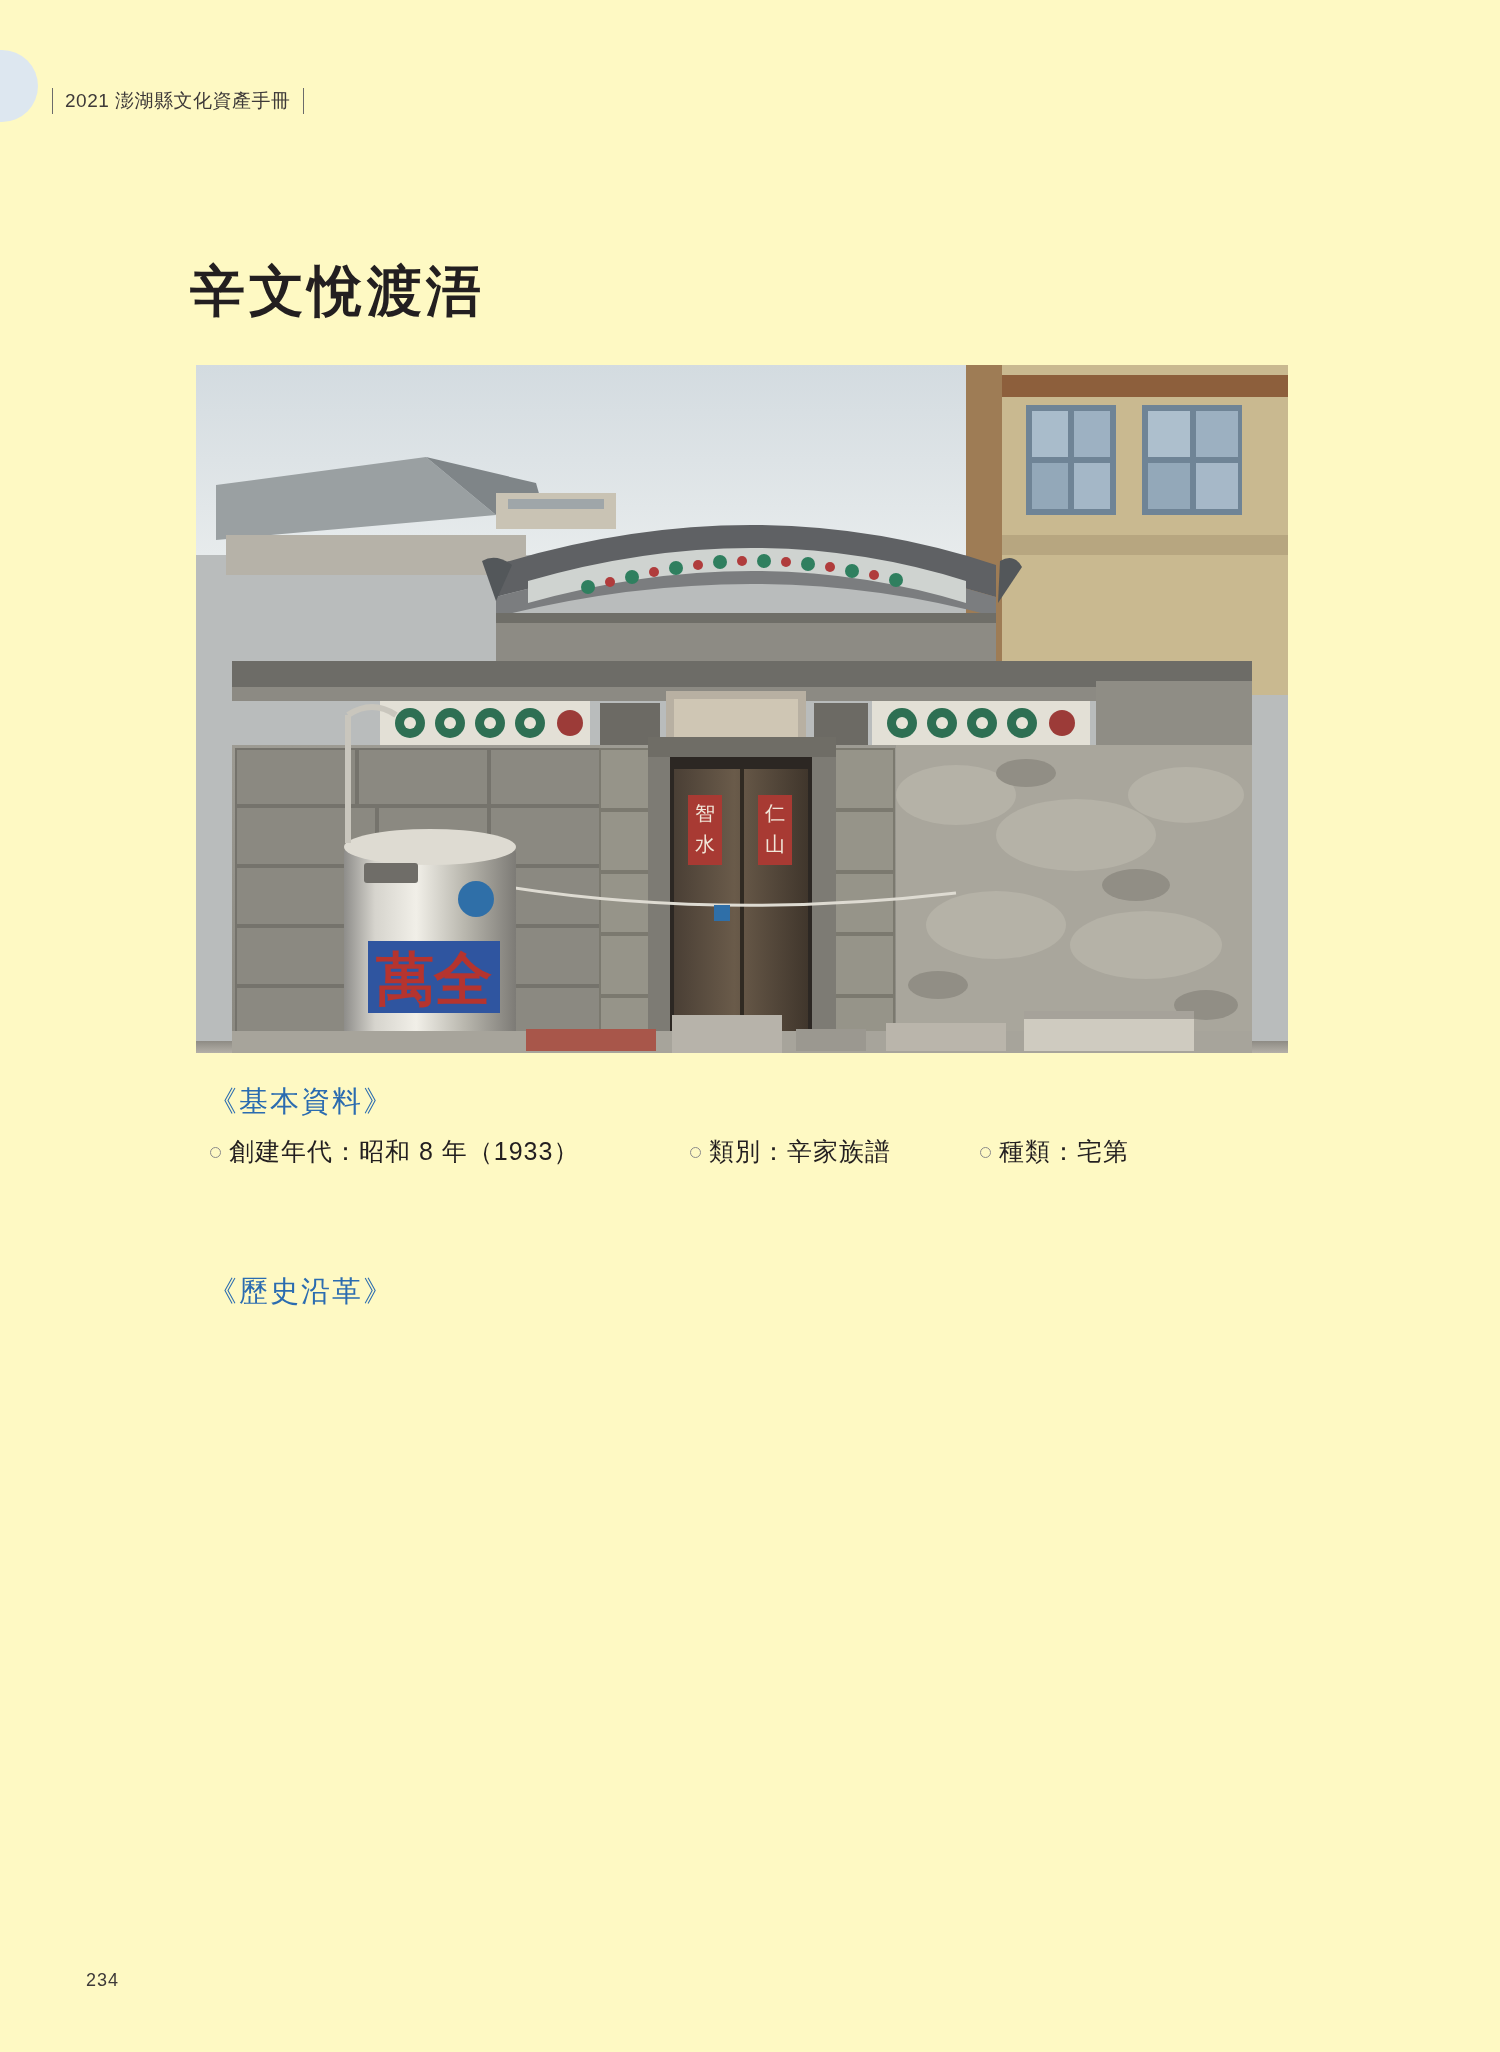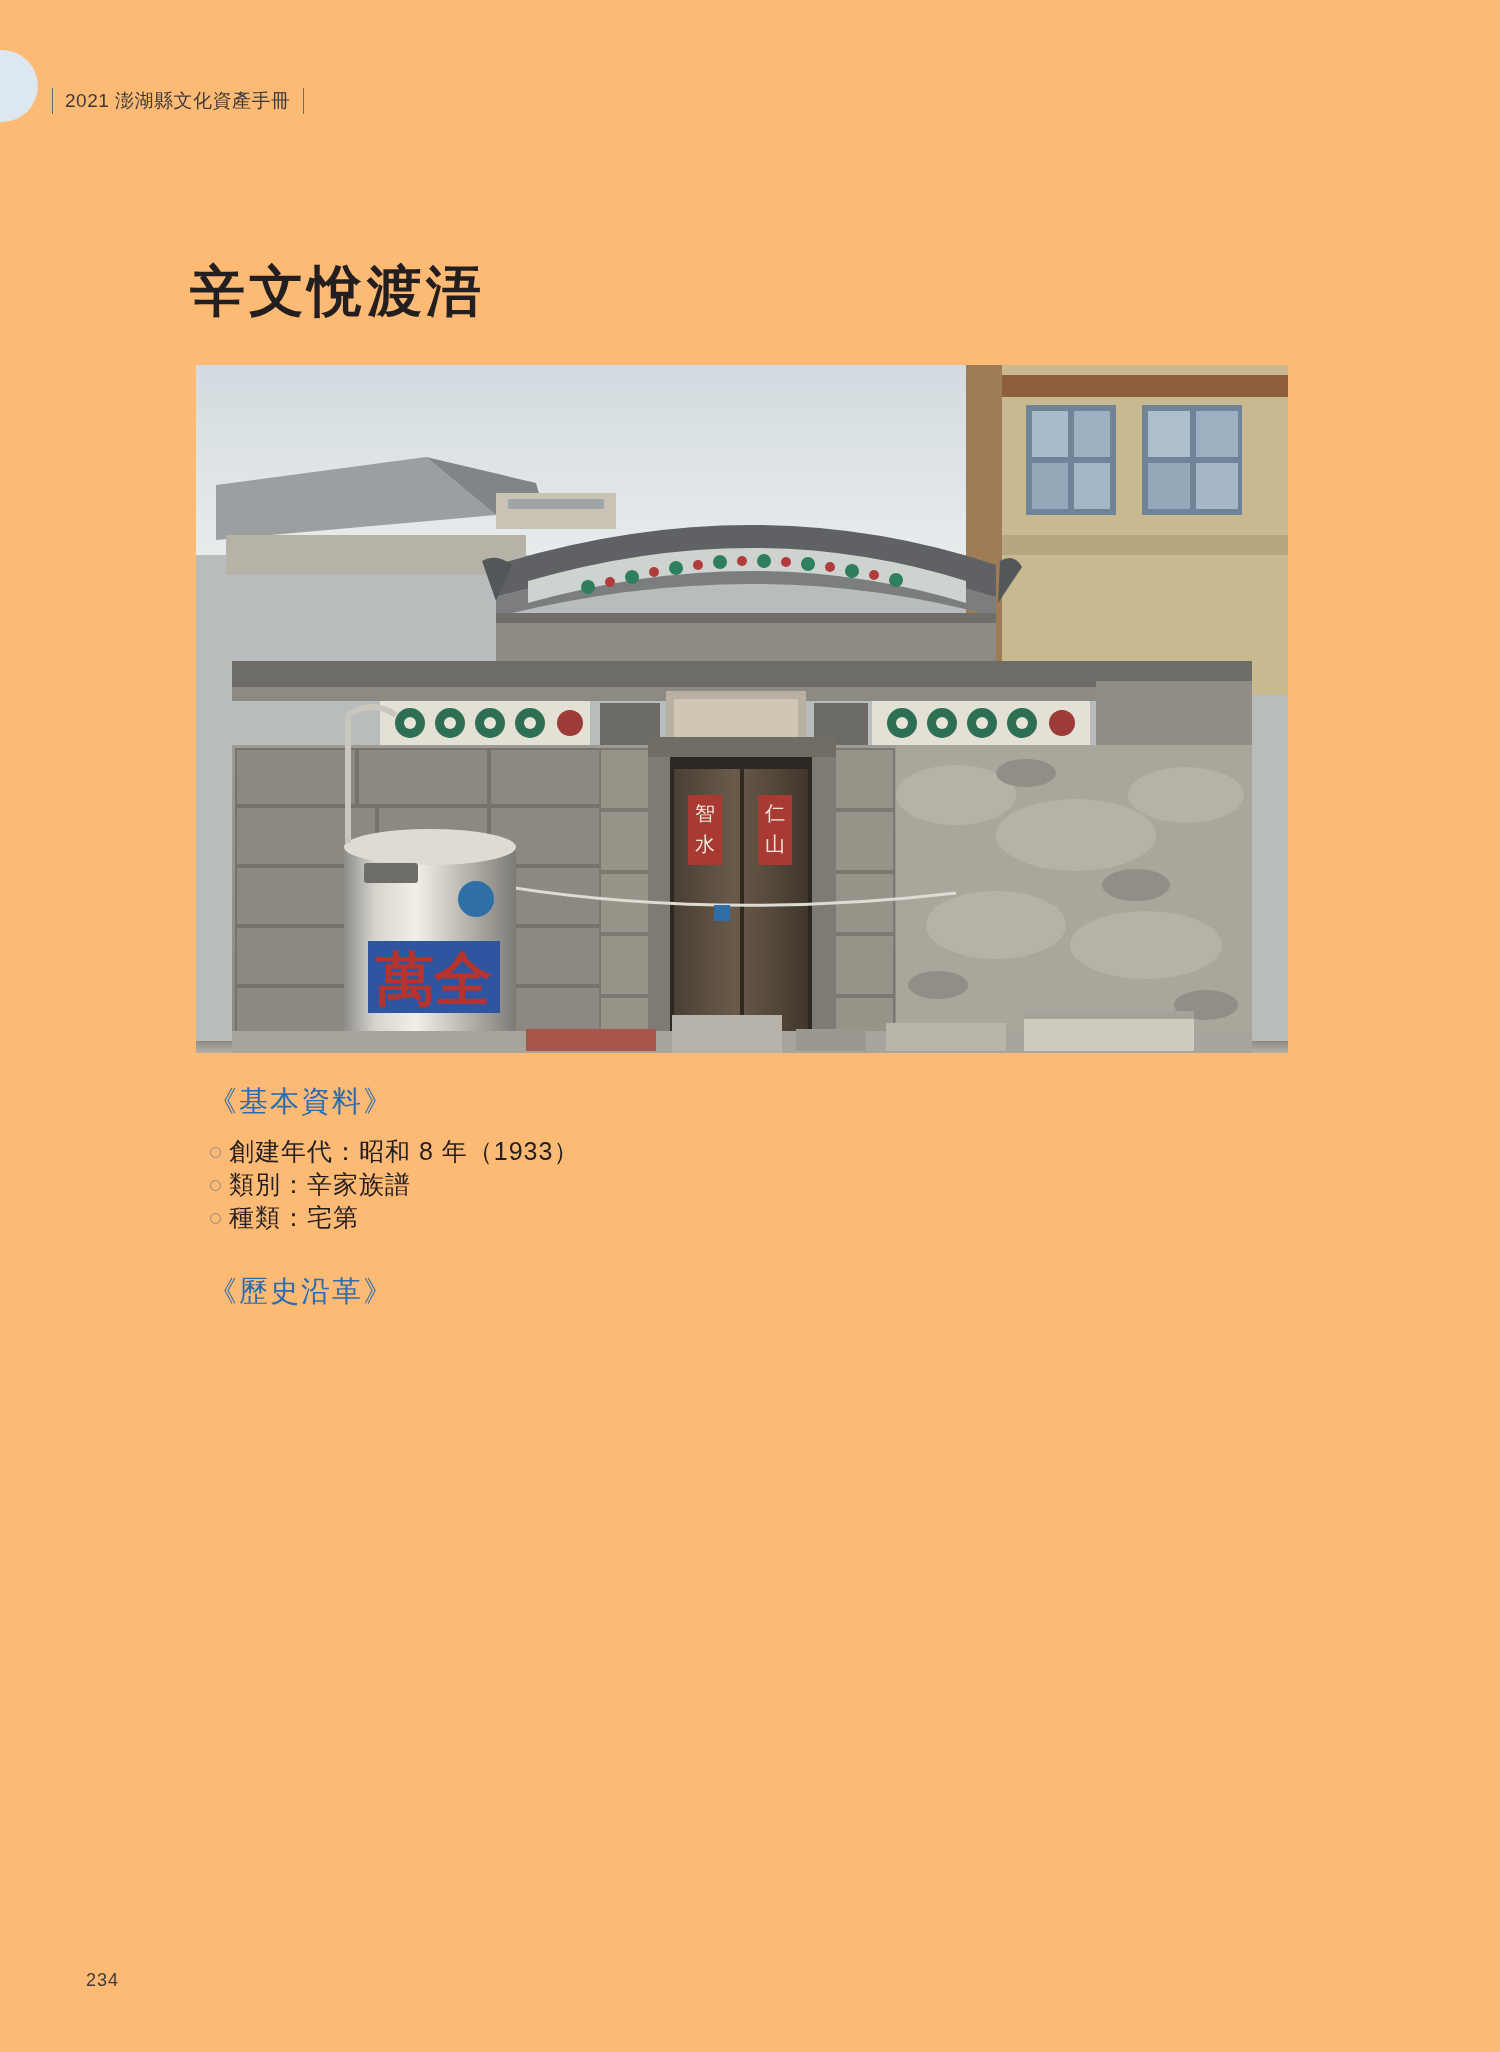--- a/index.html
+++ b/index.html
@@ -13,21 +13,21 @@
     position: relative;
     font-family: "Liberation Sans", sans-serif;
     color: #231f20;
     overflow: hidden;
   }
   .page {
     position: absolute;
     left: 0; top: 0;
     width: 1500px;
     height: 2052px;
-    background: #fdba74;
+    background: #fef9c3;
   }
 
   
   .header-blob {
     position: absolute;
     left: -34px;
     top: 50px;
     width: 72px;
     height: 72px;
     border-radius: 50%;
@@ -93,21 +93,20 @@
     top: 1135px;
     width: 1090px;
   }
   .facts-row {
     display: flex;
     align-items: flex-start;
     margin-bottom: 12px;
     font-size: 25px;
     letter-spacing: 1px;
     color: #231f20;
-    flex-direction: column;
   }
   .fact {
     display: flex;
     align-items: center;
     gap: 8px;
   }
   .fact .dot {
     display: inline-block;
     width: 9px;
     height: 9px;

